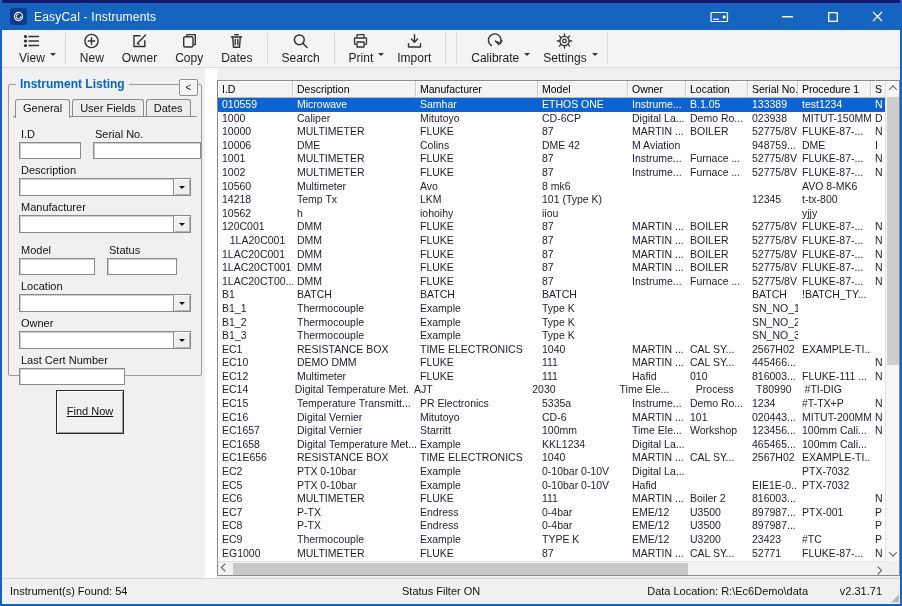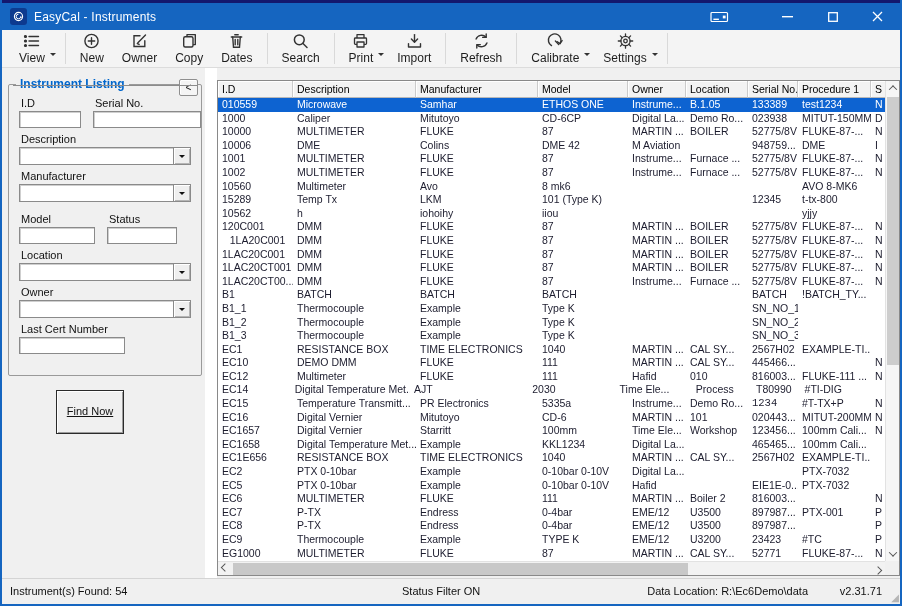--- a/index.html
+++ b/index.html
@@ -219,31 +219,20 @@
           <g stroke="#333" stroke-width="1.4" fill="none" stroke-linecap="round" stroke-linejoin="round">
             <path d="M9 2.6 V9.8"></path>
             <path d="M5.9 7 L9 10.2 L12.1 7"></path>
             <path d="M3 11.6 V15 H15 V11.6"></path>
           </g>
         </svg>
       <span>Import</span>
     </div>
     <div class="tsep"></div>
 
-    <div class="tbtn">
-      <svg width="19" height="18" viewBox="0 0 18 18">
-          <g stroke="#333" stroke-width="1.4" fill="none" stroke-linecap="round" stroke-linejoin="round">
-            <path d="M3.6 7.1 A5.9 5.9 0 0 1 13.4 5.1"></path>
-            <path d="M13.7 1.9 V5.4 H10.2"></path>
-            <path d="M14.4 10.9 A5.9 5.9 0 0 1 4.6 12.9"></path>
-            <path d="M4.3 16.1 V12.6 H7.8"></path>
-          </g>
-        </svg>
-      <span>Refresh</span>
-    </div>
     <div class="tsep"></div>
 
     <div class="tbtn">
       <svg width="19" height="18" viewBox="0 0 18 18">
           <g stroke="#333" stroke-width="1.4" fill="none" stroke-linecap="round" stroke-linejoin="round">
             <path d="M5 13.6 A6.3 6.3 0 1 1 13.6 11.4"></path>
             <path d="M15.6 8.6 L13.5 11.7 L10.9 9.7"></path>
             <path d="M8.9 9.1 L12.2 12.4"></path>
           </g>
         </svg>
@@ -264,20 +253,25 @@
     <div class="ddarrow"></div>
     <div class="tsep"></div>
   </div>
 
   <div class="main">
 
     <div class="sidebar">
       <div class="groupbox">
         <span class="gb-label">Instrument Listing</span>
         <div class="collapse-btn">&lt;</div>
+        <div class="tabs">
+          <div class="tab active">General</div>
+          <div class="tab">User Fields</div>
+          <div class="tab">Dates</div>
+        </div>
         <div class="tabpage">
           <div class="frow">
             <div><div class="flabel">I.D</div>
               <input class="tinput w60" value="" style=""></div>
             <div><div class="flabel">Serial No.</div>
               <input class="tinput w110" value="" style=""></div>
           </div>
           <div class="flabel">Description</div>
           <div class="combo">
               <div class="cfield"></div>
@@ -408,21 +402,21 @@
               <div class="gcell" style="width: 123px;">Multimeter</div>
               <div class="gcell" style="width: 122px;">Avo</div>
               <div class="gcell" style="width: 90px;">8 mk6</div>
               <div class="gcell" style="width: 58px;"></div>
               <div class="gcell" style="width: 62px;"></div>
               <div class="gcell" style="width: 50px;"></div>
               <div class="gcell" style="width: 73px;">AVO 8-MK6</div>
               <div class="gcell" style="width: 16px;"></div>
             </div>
             <div class="grow">
-              <div class="gcell" style="width: 75px;">15289</div>
+              <div class="gcell" style="width: 75px;">14218</div>
               <div class="gcell" style="width: 123px;">Temp Tx</div>
               <div class="gcell" style="width: 122px;">LKM</div>
               <div class="gcell" style="width: 90px;">101 (Type K)</div>
               <div class="gcell" style="width: 58px;"></div>
               <div class="gcell" style="width: 62px;"></div>
               <div class="gcell" style="width: 50px;">12345</div>
               <div class="gcell" style="width: 73px;">t-tx-800</div>
               <div class="gcell" style="width: 16px;"></div>
             </div>
             <div class="grow">
@@ -579,21 +573,21 @@
               <div class="gcell" style="width: 73px;">#TI-DIG</div>
               <div class="gcell" style="width: 16px;"></div>
             </div>
             <div class="grow">
               <div class="gcell" style="width: 75px;">EC15</div>
               <div class="gcell" style="width: 123px;">Temperature Transmitt...</div>
               <div class="gcell" style="width: 122px;">PR Electronics</div>
               <div class="gcell" style="width: 90px;">5335a</div>
               <div class="gcell" style="width: 58px;">Instrume...</div>
               <div class="gcell" style="width: 62px;">Demo Ro...</div>
-              <div class="gcell" style="width: 50px; font-family: Liberation Mono, monospace;">1234</div>
+              <div class="gcell" style="width: 50px;">1234</div>
               <div class="gcell" style="width: 73px;">#T-TX+P</div>
               <div class="gcell" style="width: 16px;">N</div>
             </div>
             <div class="grow">
               <div class="gcell" style="width: 75px;">EC16</div>
               <div class="gcell" style="width: 123px;">Digital Vernier</div>
               <div class="gcell" style="width: 122px;">Mitutoyo</div>
               <div class="gcell" style="width: 90px;">CD-6</div>
               <div class="gcell" style="width: 58px;">MARTIN ...</div>
               <div class="gcell" style="width: 62px;">101</div>

